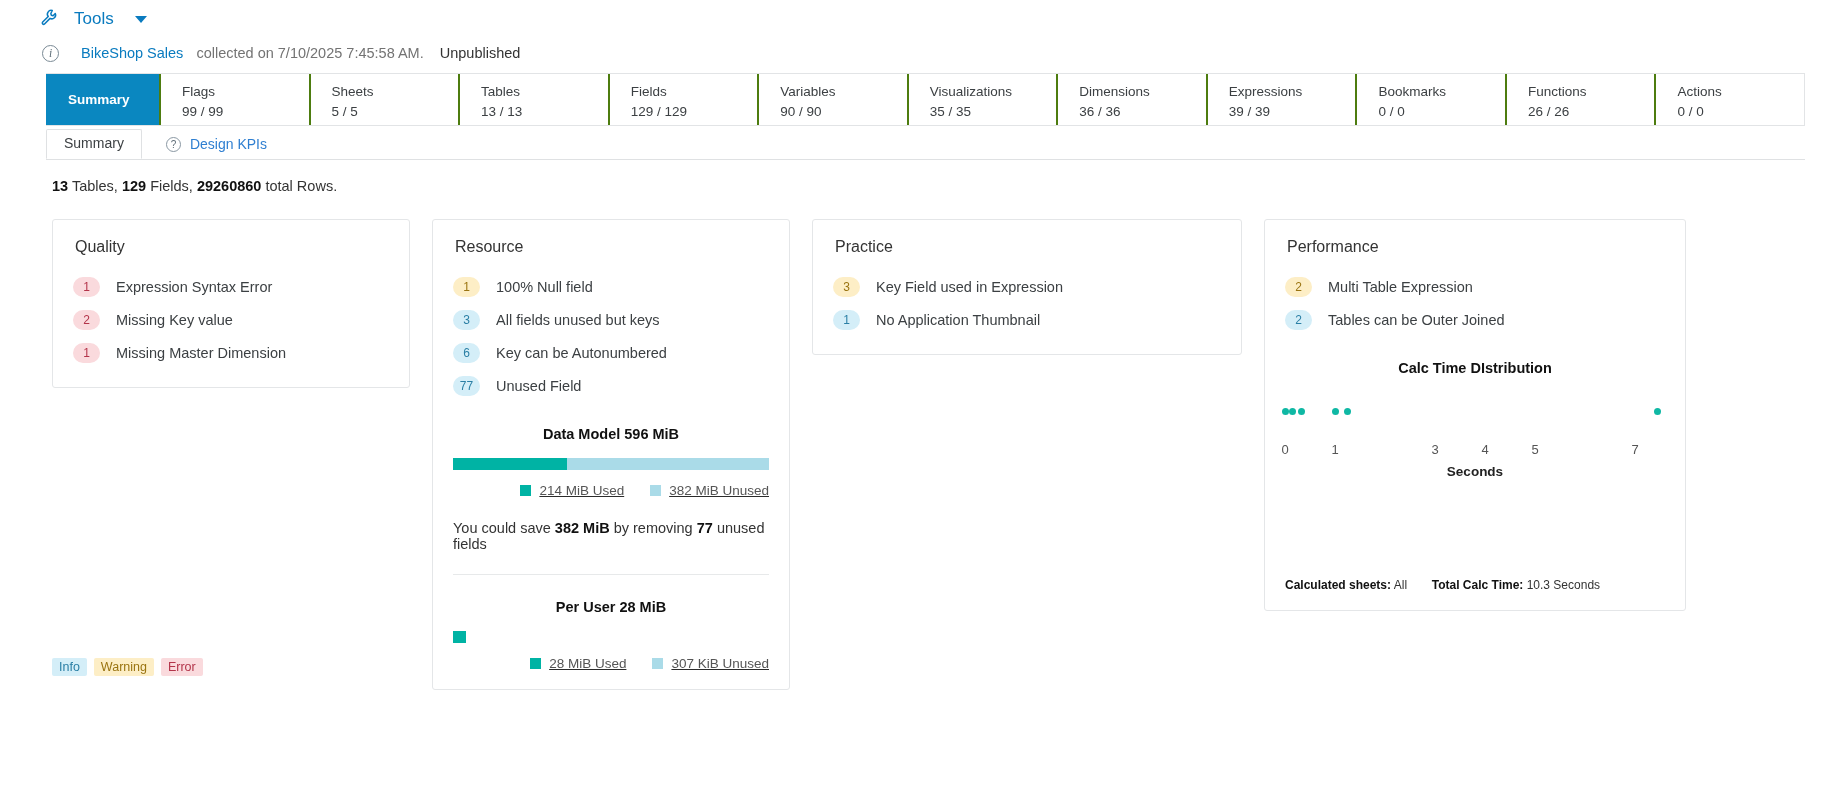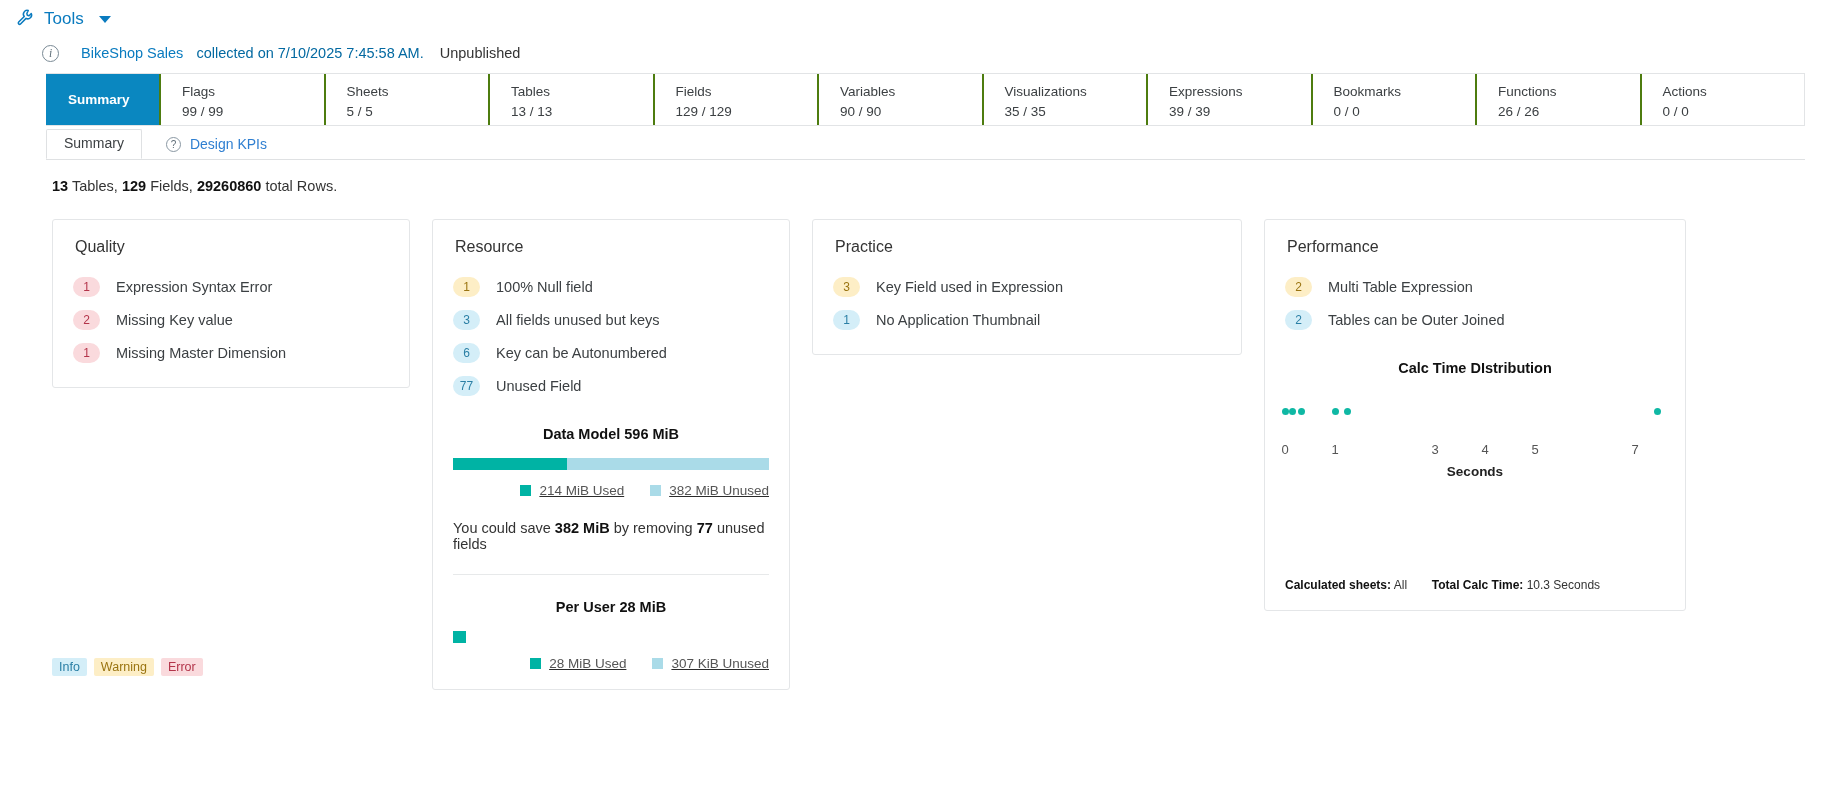--- a/index.html
+++ b/index.html
@@ -8,22 +8,22 @@
     width: 1821px; height: 802px;
     background: #ffffff;
     font-family: "Liberation Sans", sans-serif;
     color: #2b2b2b;
     overflow: hidden;
   }
 
   
   .toolbar {
     display: flex; align-items: center;
-    height: 38px; padding-left: 16px;
-    gap: 9px;
+    height: 38px; padding-left: 40px;
+    gap: 15px;
   }
   .wrench-icon { display: block; }
   .tools-label {
     color: #0a7bbf; font-size: 17px; font-weight: 400;
   }
   .caret-down {
     width: 0; height: 0; margin-left: 6px;
     border-left: 6px solid transparent;
     border-right: 6px solid transparent;
     border-top: 7px solid #0a7bbf;
@@ -36,21 +36,21 @@
     font-size: 14.5px; color: #333;
   }
   .info-icon {
     width: 17px; height: 17px; border-radius: 50%;
     border: 1.3px solid #7a8a95; color: #5b6b75;
     font-size: 11.5px; line-height: 14px; text-align: center;
     font-family: "Liberation Serif", serif; font-style: italic;
     margin-right: 22px; flex: none;
   }
   .app-name { color: #0a7bbf; margin-right: 13px; }
-  .collected { color: #0369a1; margin-right: 16px; }
+  .collected { color: #737373; margin-right: 16px; }
   .published-state { color: #333; }
 
   
   .tabstrip {
     display: flex; margin: 5px 16px 0 46px;
     border: 1px solid #e2e4e6; border-left: none;
     height: 53px;
   }
   .tab {
     flex: 1 1 0;
@@ -222,20 +222,24 @@
     <span class="tab-label">Fields</span>
     <span class="tab-count">129 / 129</span>
   </div>
   <div class="tab">
     <span class="tab-label">Variables</span>
     <span class="tab-count">90 / 90</span>
   </div>
   <div class="tab">
     <span class="tab-label">Visualizations</span>
     <span class="tab-count">35 / 35</span>
+  </div>
+  <div class="tab">
+    <span class="tab-label">Dimensions</span>
+    <span class="tab-count">36 / 36</span>
   </div>
   <div class="tab">
     <span class="tab-label">Expressions</span>
     <span class="tab-count">39 / 39</span>
   </div>
   <div class="tab">
     <span class="tab-label">Bookmarks</span>
     <span class="tab-count">0 / 0</span>
   </div>
   <div class="tab">

